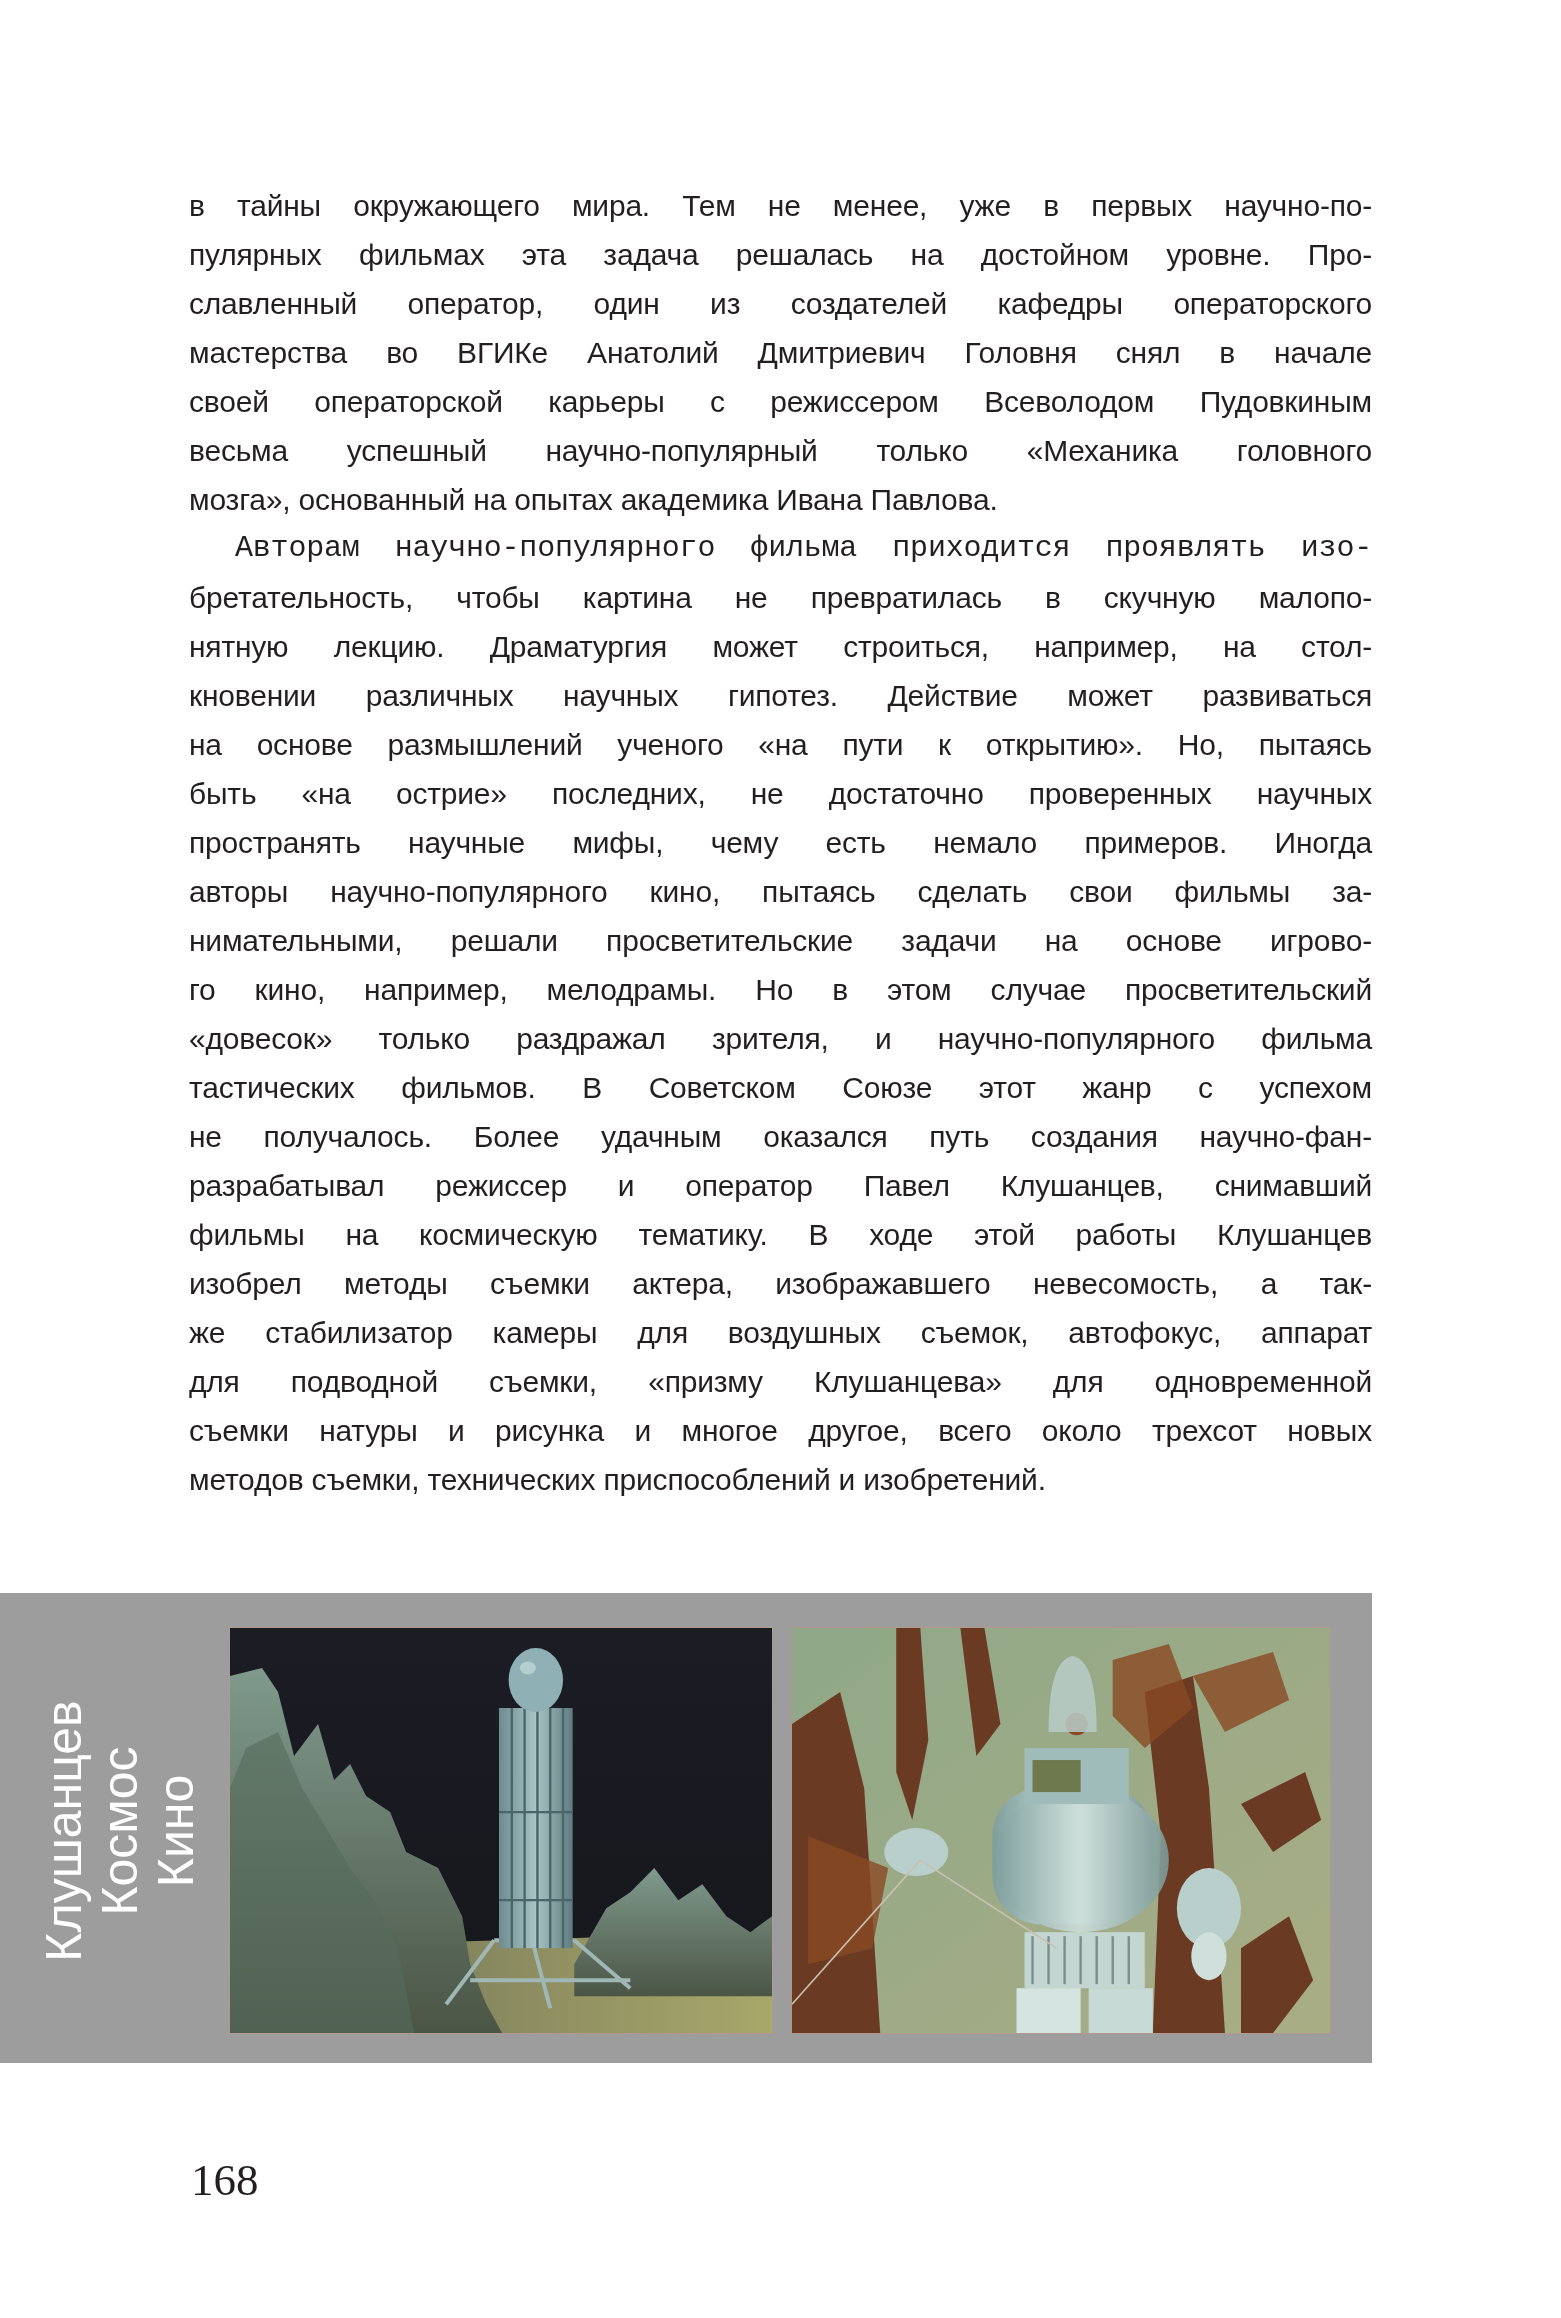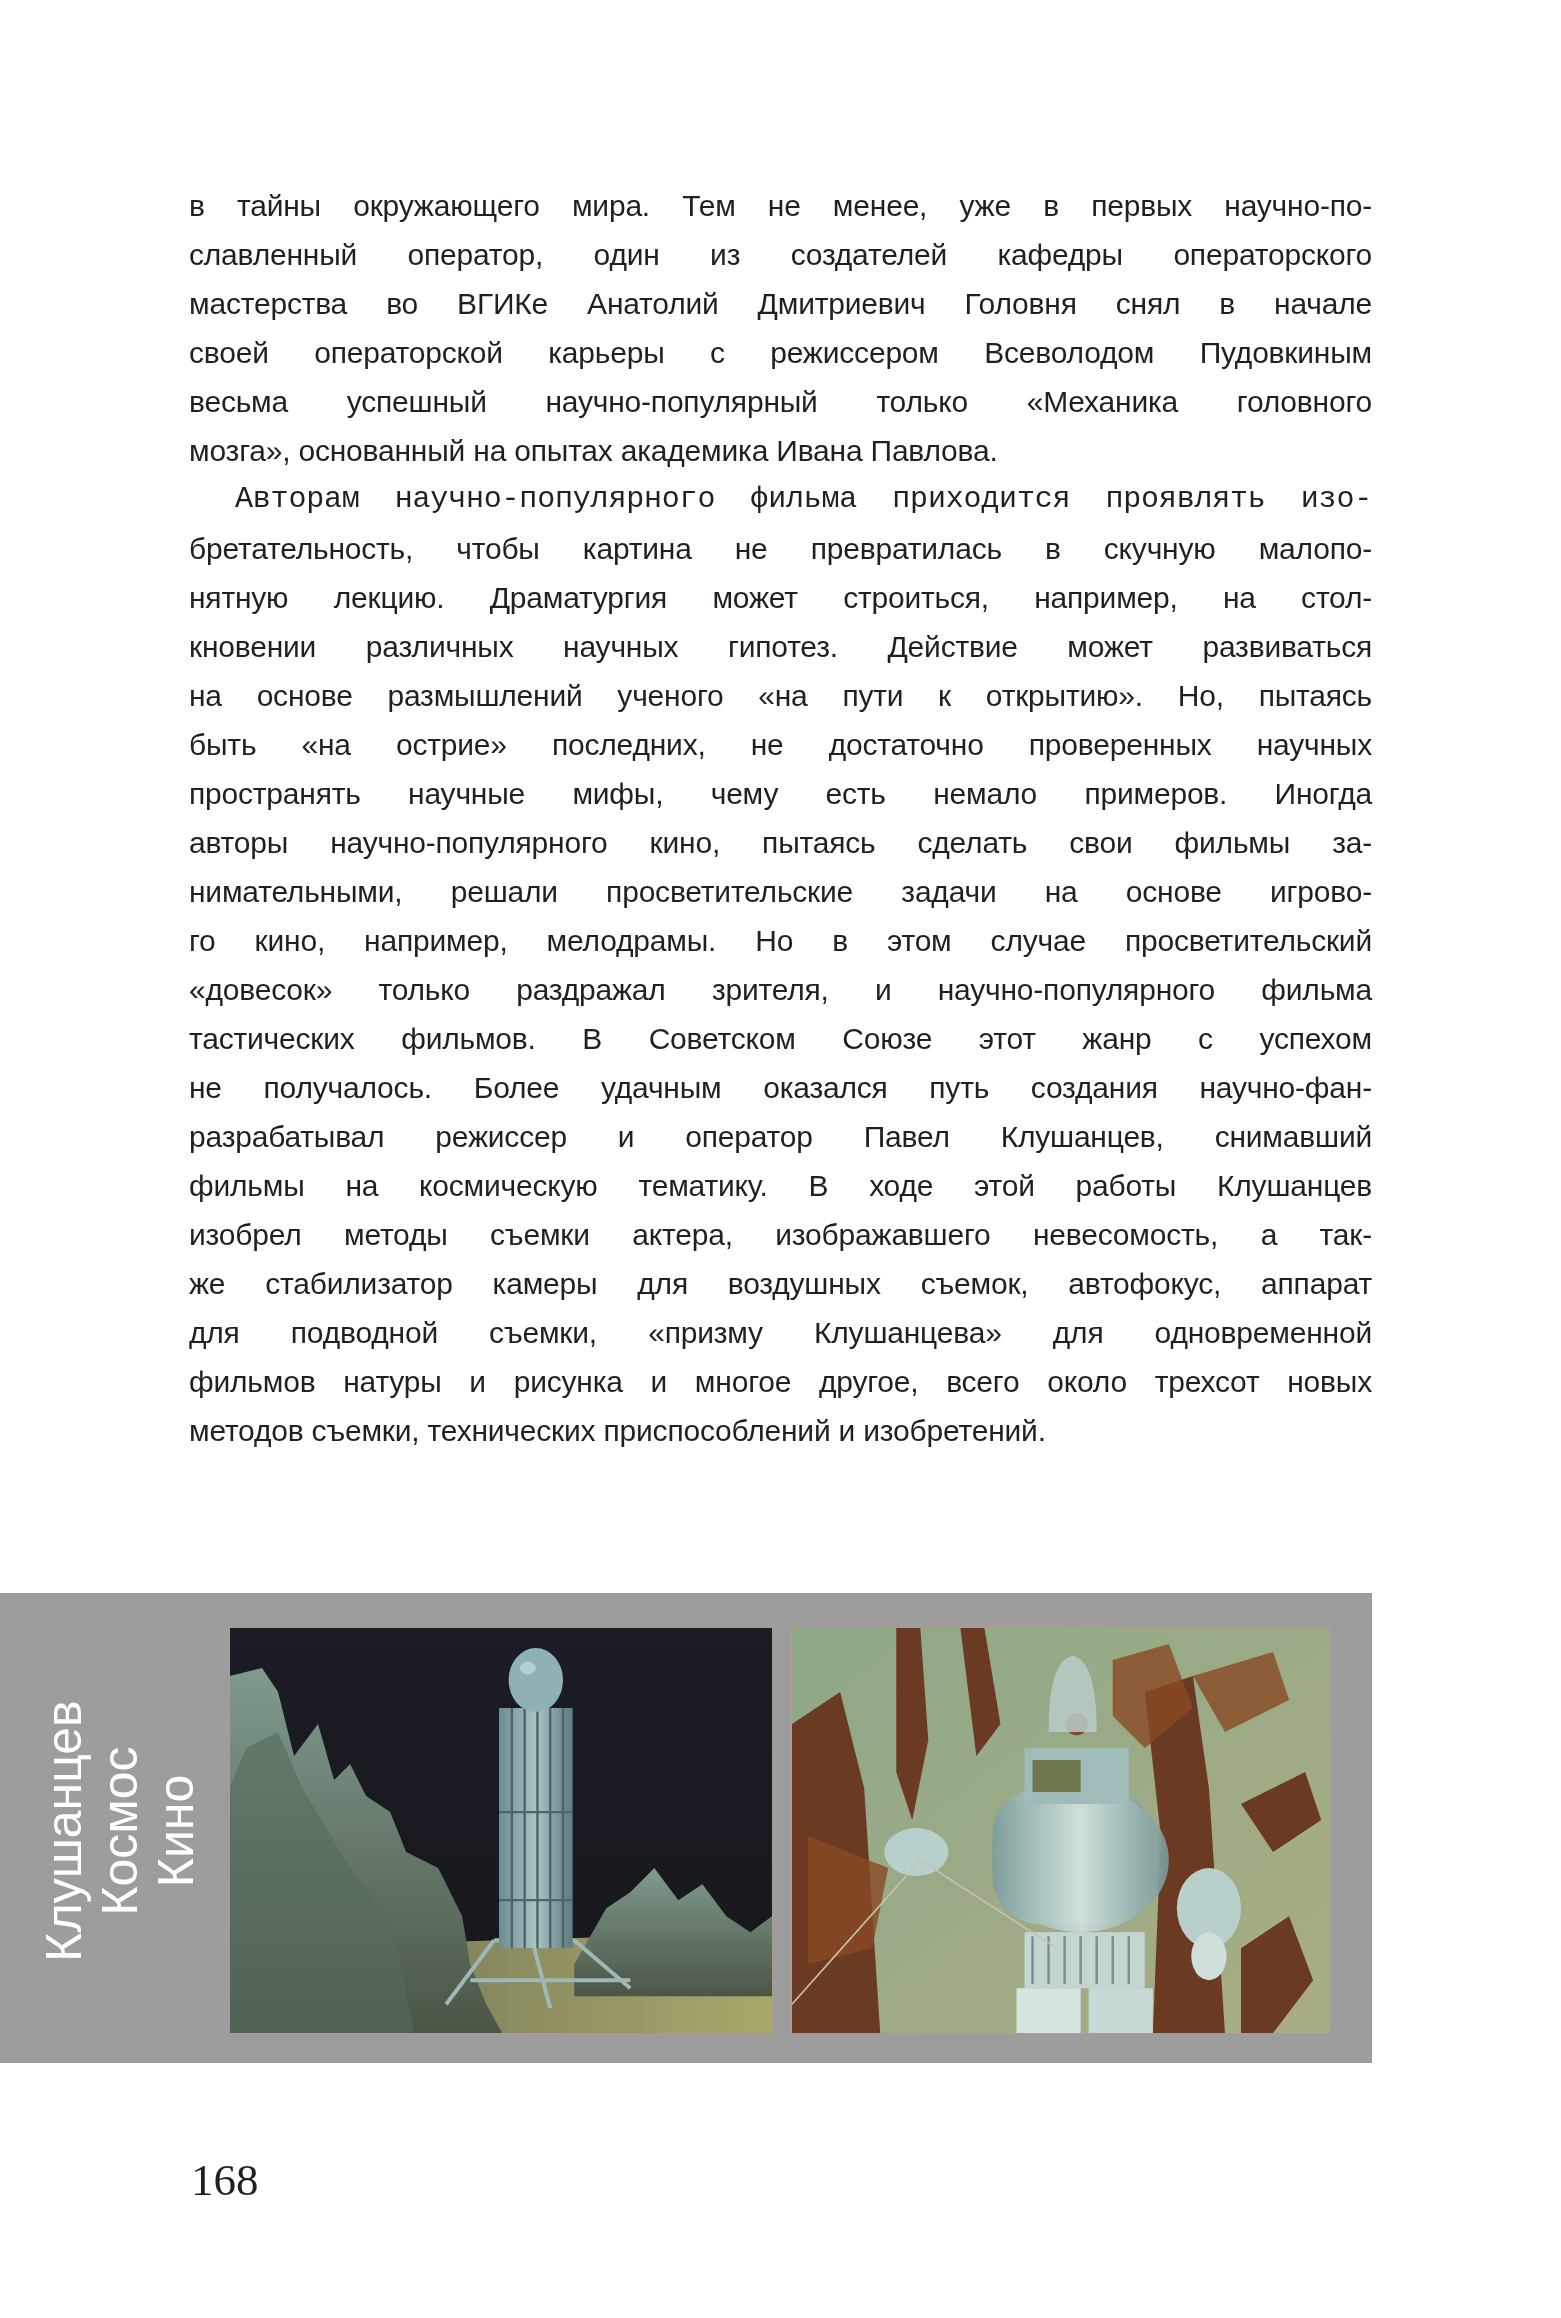--- a/index.html
+++ b/index.html
@@ -44,20 +44,21 @@
   }
 </style>
 </head>
 <body>
 
 <div class="page">
 
   <div class="body-text">
 
     <div class="line">в тайны окружающего мира. Тем не менее, уже в первых научно-по-</div>
+    <div class="line">пулярных фильмах эта задача решалась на достойном уровне. Про-</div>
     <div class="line">славленный оператор, один из создателей кафедры операторского</div>
     <div class="line">мастерства во ВГИКе Анатолий Дмитриевич Головня снял в начале</div>
     <div class="line">своей операторской карьеры с режиссером Всеволодом Пудовкиным</div>
     <div class="line">весьма успешный научно-популярный только «Механика головного</div>
     <div class="line last">мозга», основанный на опытах академика Ивана Павлова.</div>
 
     <div class="line indent">Авторам научно-популярного фильма приходится проявлять изо-</div>
     <div class="line">бретательность, чтобы картина не превратилась в скучную малопо-</div>
     <div class="line">нятную лекцию. Драматургия может строиться, например, на стол-</div>
     <div class="line">кновении различных научных гипотез. Действие может развиваться</div>
@@ -68,21 +69,21 @@
     <div class="line">нимательными, решали просветительские задачи на основе игрово-</div>
     <div class="line">го кино, например, мелодрамы. Но в этом случае просветительский</div>
     <div class="line">«довесок» только раздражал зрителя, и научно-популярного фильма</div>
     <div class="line">тастических фильмов. В Советском Союзе этот жанр с успехом</div>
     <div class="line">не получалось. Более удачным оказался путь создания научно-фан-</div>
     <div class="line">разрабатывал режиссер и оператор Павел Клушанцев, снимавший</div>
     <div class="line">фильмы на космическую тематику. В ходе этой работы Клушанцев</div>
     <div class="line">изобрел методы съемки актера, изображавшего невесомость, а так-</div>
     <div class="line">же стабилизатор камеры для воздушных съемок, автофокус, аппарат</div>
     <div class="line">для подводной съемки, «призму Клушанцева» для одновременной</div>
-    <div class="line">фильмов натуры и рисунка и многое другое, всего около трехсот новых</div>
+    <div class="line">съемки натуры и рисунка и многое другое, всего около трехсот новых</div>
     <div class="line last">методов съемки, технических приспособлений и изобретений.</div>
   </div>
 
   <div class="band"></div>
 
   <div class="band-title">
     <div class="rot">
       <div>Клушанцев</div>
       <div>Космос</div>
       <div>Кино</div>

